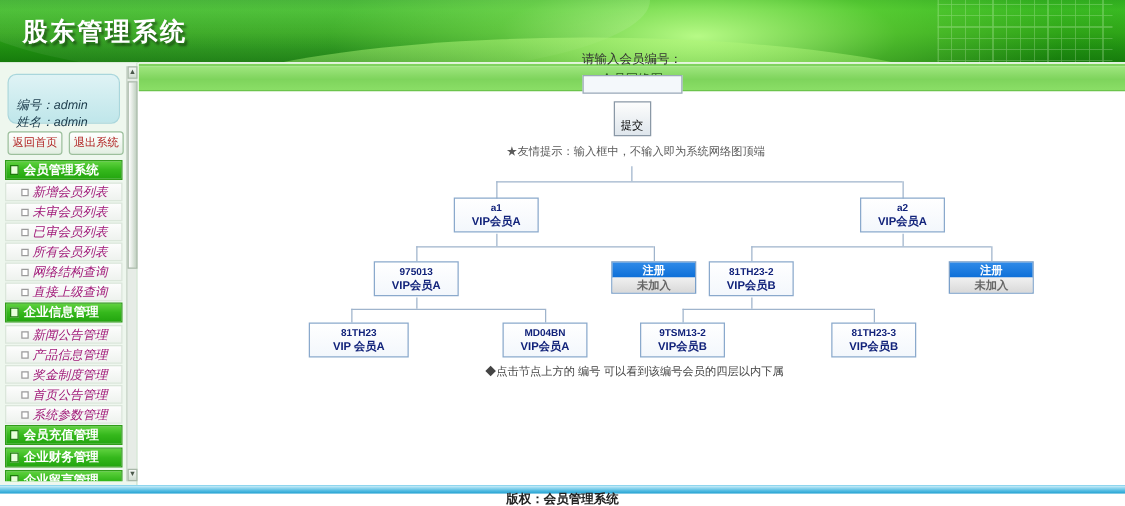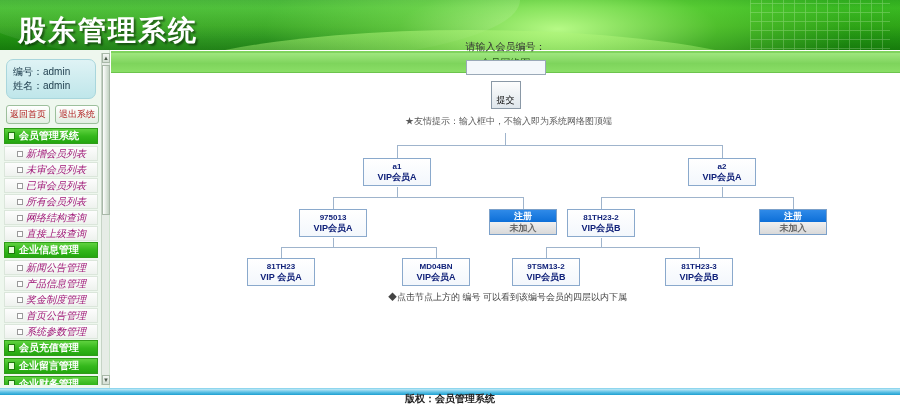--- a/index.html
+++ b/index.html
@@ -34,21 +34,21 @@
   }
   .banner .globe {
     position:absolute; right:10px; top:-8px; width:140px; height:66px;
     opacity:.30;
     background-image:
       repeating-linear-gradient(0deg, rgba(230,255,215,.75) 0 1px, transparent 1px 9px),
       repeating-linear-gradient(90deg, rgba(230,255,215,.75) 0 1px, transparent 1px 11px);
   }
   .banner-title {
     position:absolute; left:18px; top:12px;
-    font-size:28px; font-weight:bold; color:#ffffff;
+    font-size:20px; font-weight:bold; color:#ffffff;
     letter-spacing:2px;
     text-shadow:2px 2px 2px rgba(0,0,0,.45);
   }
 
   
   .page {
     position:absolute; left:0; top:50px; width:900px; height:338px;
     background:#ffffff;
   }
 
@@ -61,24 +61,25 @@
   .sb-inner {
     position:absolute; left:0; top:3px; width:102px; height:332px;
     overflow:hidden;
   }
   .userbox {
     margin:6px 6px 0 6px;
     height:40px;
     background:linear-gradient(180deg,#dff3f5,#bfe6ea);
     border:1px solid #a9d6dc;
     border-radius:7px;
-    padding:5px 6px;
+    padding:18px 6px;
     line-height:14px;
     color:#1b3a4a;
     font-size:10px;
+    font-style:italic;
   }
   .btnrow { margin:6px 4px 4px 6px; display:flex; gap:5px; }
   .sbtn {
     background:linear-gradient(180deg,#ffffff,#e2eee2);
     border:1px solid #9cbf9c;
     border-radius:3px;
     color:#b02020;
     font-size:9px;
     padding:2px 3px;
     cursor:pointer;
@@ -310,25 +311,25 @@
           <span class="si"></span>
           <span>系统参数管理</span>
         </div>
 
         <div class="grp">
           <span class="gi"></span>
           <span>会员充值管理</span>
         </div>
         <div class="grp">
           <span class="gi"></span>
-          <span>企业留言管理</span>
+          <span>企业财务管理</span>
         </div>
         <div class="grp">
           <span class="gi"></span>
-          <span>企业财务管理</span>
+          <span>企业留言管理</span>
         </div>
 
       </div>
     </div>
 
     <div class="sb-scroll">
       <div class="ar up">▲</div>
       <div class="thumb"></div>
       <div class="ar dn">▼</div>
     </div>
@@ -393,21 +394,21 @@
       </div>
       <div class="node" style="left:456px; top:114px; width:68px;">
         <div class="nid">81TH23-2</div>
         <div class="nrole">VIP会员B</div>
       </div>
       <div class="node empty" style="left:648px; top:114px; width:68px;">
         <div class="top">注册</div>
         <div class="bot">未加入</div>
       </div>
 
-      <div class="node" style="left:136px; top:163px; width:68px;">
+      <div class="node" style="left:136px; top:163px; width:80px;">
         <div class="nid">81TH23</div>
         <div class="nrole">VIP 会员A</div>
       </div>
       <div class="node" style="left:291px; top:163px; width:68px;">
         <div class="nid">MD04BN</div>
         <div class="nrole">VIP会员A</div>
       </div>
       <div class="node" style="left:401px; top:163px; width:68px;">
         <div class="nid">9TSM13-2</div>
         <div class="nrole">VIP会员B</div>

